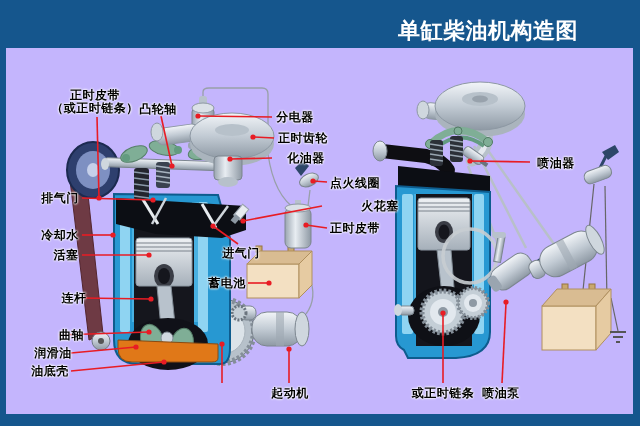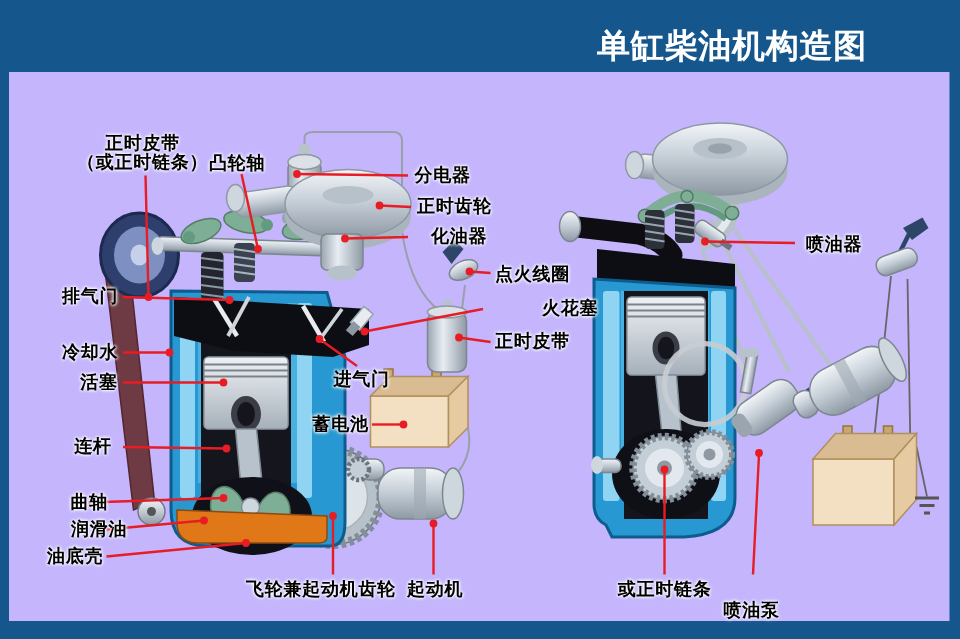--- a/index.html
+++ b/index.html
@@ -392,24 +392,23 @@
   <div class="lbl" style="left:297px;top:90px;">正时齿轮</div>
   <div class="lbl" style="left:288px;top:110px;margin-left:12px;">化油器</div>
   <div class="lbl" style="left:349px;top:135px;">点火线圈</div>
   <div class="lbl" style="left:338px;top:158px;margin-left:36px;">火花塞</div>
   <div class="lbl" style="left:349px;top:180px;">正时皮带</div>
   <div class="lbl" style="left:54px;top:150px;">排气门</div>
   <div class="lbl" style="left:54px;top:187px;">冷却水</div>
   <div class="lbl" style="left:60px;top:207px;">活塞</div>
   <div class="lbl" style="left:235px;top:205px;">进气门</div>
   <div class="lbl" style="left:221px;top:235px;">蓄电池</div>
-  <div class="lbl" style="left:56px;top:250px;">连杆</div>
-  <div class="lbl" style="left:44px;top:287px;padding-left:19px;">曲轴</div>
-  <div class="lbl" style="left:60px;top:305px;">润滑油</div>
+  <div class="lbl" style="left:68px;top:250px;">连杆</div>
+  <div class="lbl" style="left:56px;top:287px;padding-left:19px;">曲轴</div>
+  <div class="lbl" style="left:47px;top:305px;">润滑油</div>
   <div class="lbl" style="left:44px;top:323px;">油底壳</div>
-  <div class="lbl" style="left:208px;top:345px;">飞轮兼起动机齿轮</div>
   <div class="lbl" style="left:284px;top:345px;">起动机</div>
 
   <div class="lbl" style="left:550px;top:115px;">喷油器</div>
   <div class="lbl" style="left:437px;top:345px;">或正时链条</div>
-  <div class="lbl" style="left:495px;top:359px;">喷油泵</div>
+  <div class="lbl" style="left:495px;top:345px;">喷油泵</div>
 
 </div>
 
 </body></html>

